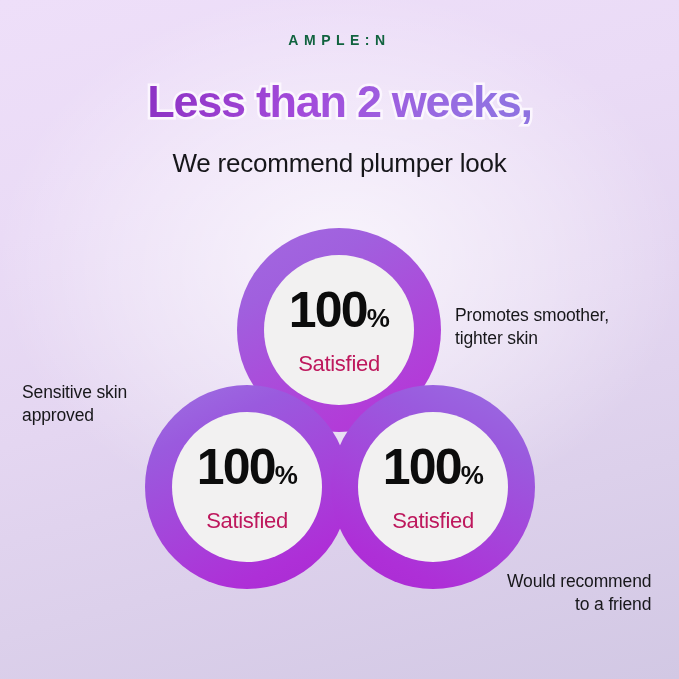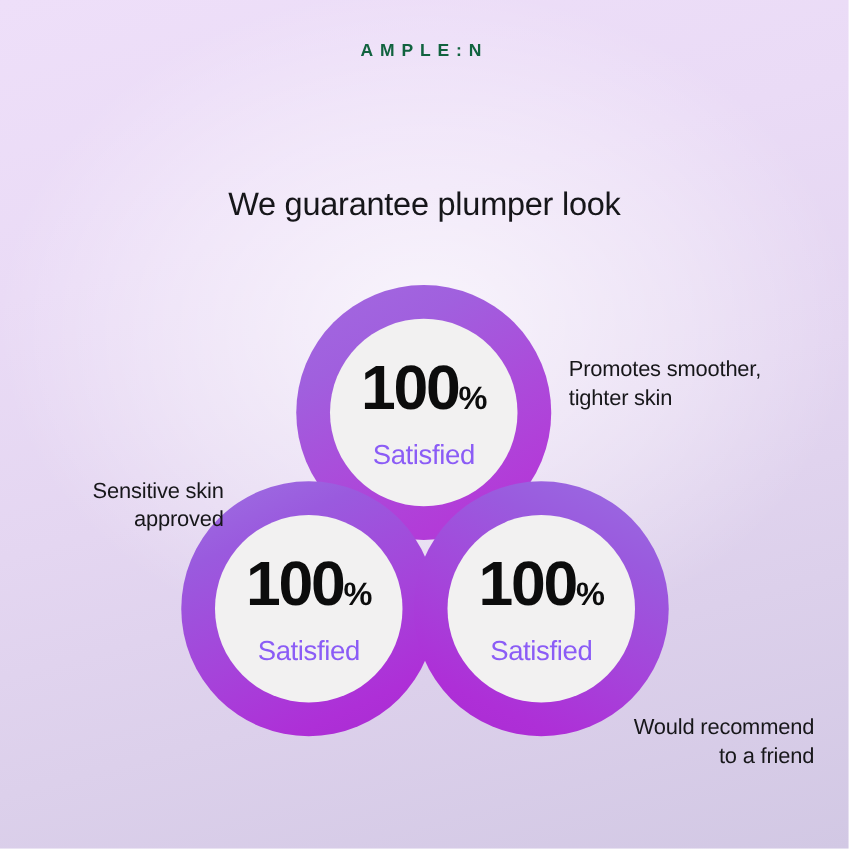--- a/index.html
+++ b/index.html
@@ -185,61 +185,66 @@
     letter-spacing: -1.8px;
   }
   .pct-sign {
     font-size: 26px;
     font-weight: bold;
     color: #0C0C0C;
     letter-spacing: -0.8px;
   }
   .pct-label {
     font-size: 22px;
-    color: #8b5cf6;
+    color: #be185d;
     margin-top: 18px;
     letter-spacing: -0.3px;
     line-height: 1;
   }
 
   
   .caption {
     position: absolute;
     font-size: 17.5px;
     color: #17171A;
     line-height: 1.34;
     letter-spacing: -0.15px;
     z-index: 7;
     white-space: pre-line;
   }
   #caption-right-top {
     left: 455px;
-    top: 284px;
+    top: 304px;
     text-align: left;
   }
   #caption-left {
-    right: 500px;
+    right: 552px;
     top: 381px;
-    text-align: right;
   }
   #caption-right-bottom {
     left: 507px;
     top: 570px;
     text-align: right;
   }
 </style>
 </head>
 <body>
 
 <div id="infographic">
 
   <div class="brand">AMPLE:N</div>
 
-
-  <div class="subtitle">We guarantee plumper look</div>
+  <div class="headline-wrap">
+    <div class="headline">
+      <span class="stroke">Less than 2 weeks,</span>
+      <span class="fill">Less than 2 weeks,</span>
+    </div>
+  </div>
+
+  <div class="subtitle">We recommend plumper look</div>
 
   <div class="stage">
 
     <div class="ring" id="ring-top">
       <div class="inner">
         <div class="pct-row">
           <span class="pct-num">100</span>
           <span class="pct-sign">%</span>
         </div>
         <div class="pct-label">Satisfied</div>

